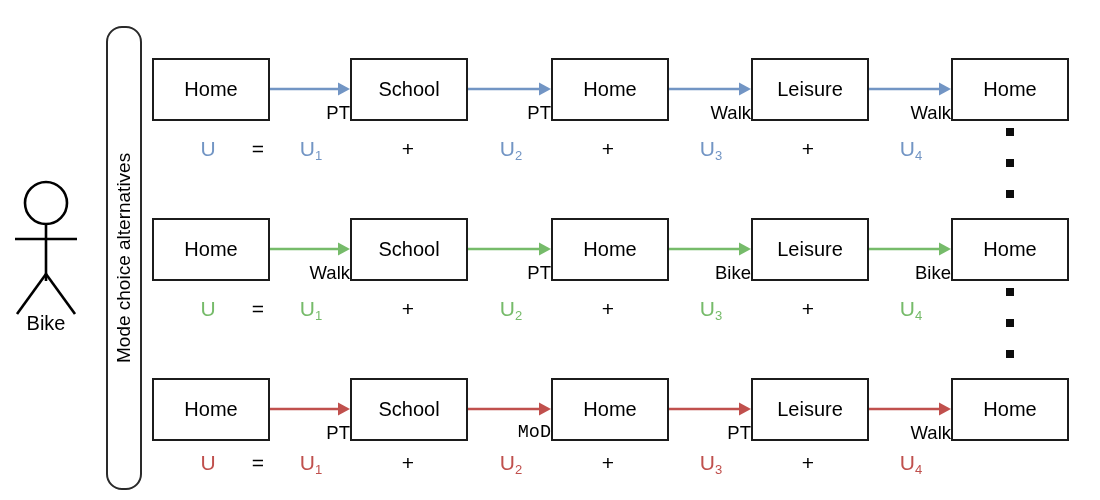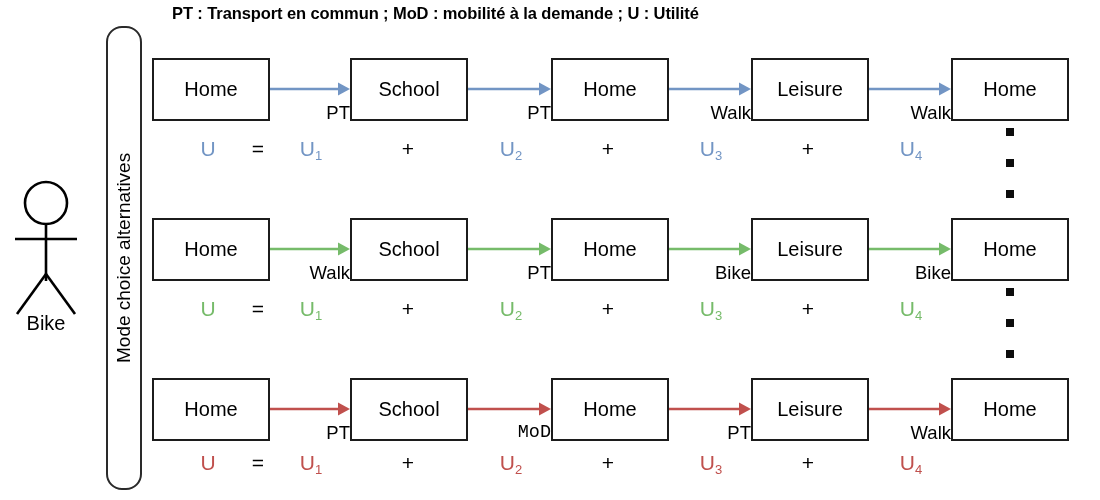--- a/index.html
+++ b/index.html
@@ -156,21 +156,20 @@
     height: 8px;
     background: #0d0d0d;
     margin-bottom: 23px;
   }
 </style>
 </head>
 <body>
 
 <div id="canvas">
 
-  <div class="legend-title">PT : Transport en commun ; MoD : mobilité à la demande ; U : Utilité</div>
 
   <div class="agent-figure">
     <svg width="80" height="140" viewBox="0 0 80 140">
       <circle cx="40" cy="25" r="21" fill="#ffffff" stroke="#000000" stroke-width="2.6"></circle>
       <line x1="40" y1="46" x2="40" y2="103" stroke="#000000" stroke-width="2.6"></line>
       <line x1="9" y1="61" x2="71" y2="61" stroke="#000000" stroke-width="2.6"></line>
       <line x1="40" y1="96" x2="11" y2="136" stroke="#000000" stroke-width="2.6"></line>
       <line x1="40" y1="96" x2="69" y2="136" stroke="#000000" stroke-width="2.6"></line>
     </svg>
   </div>

